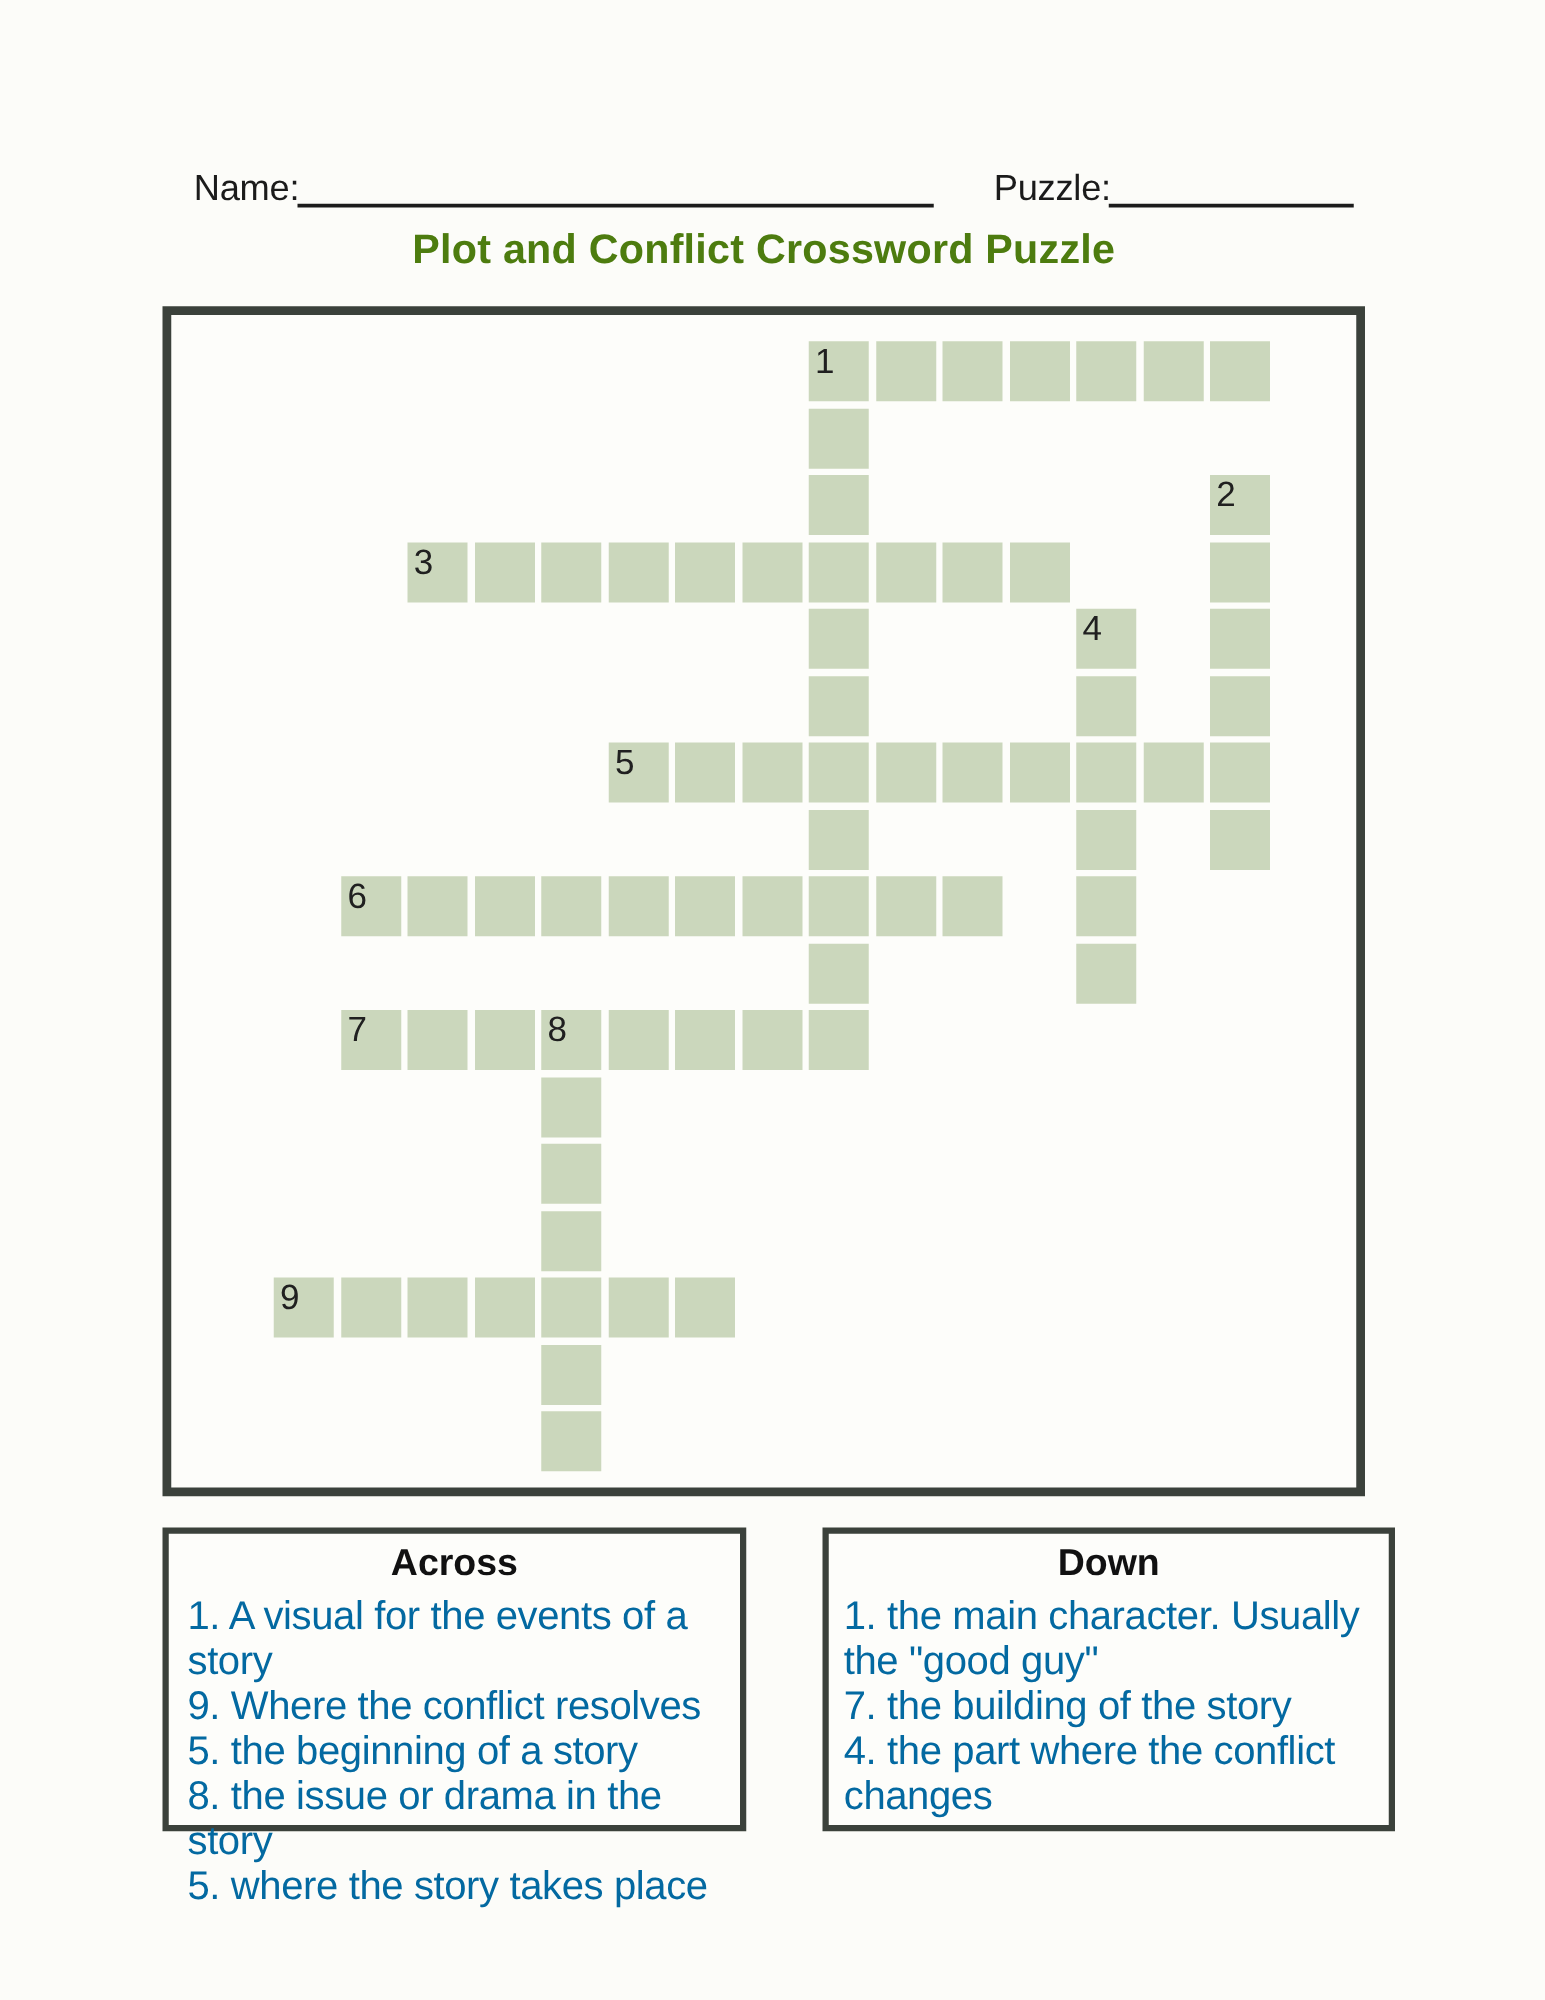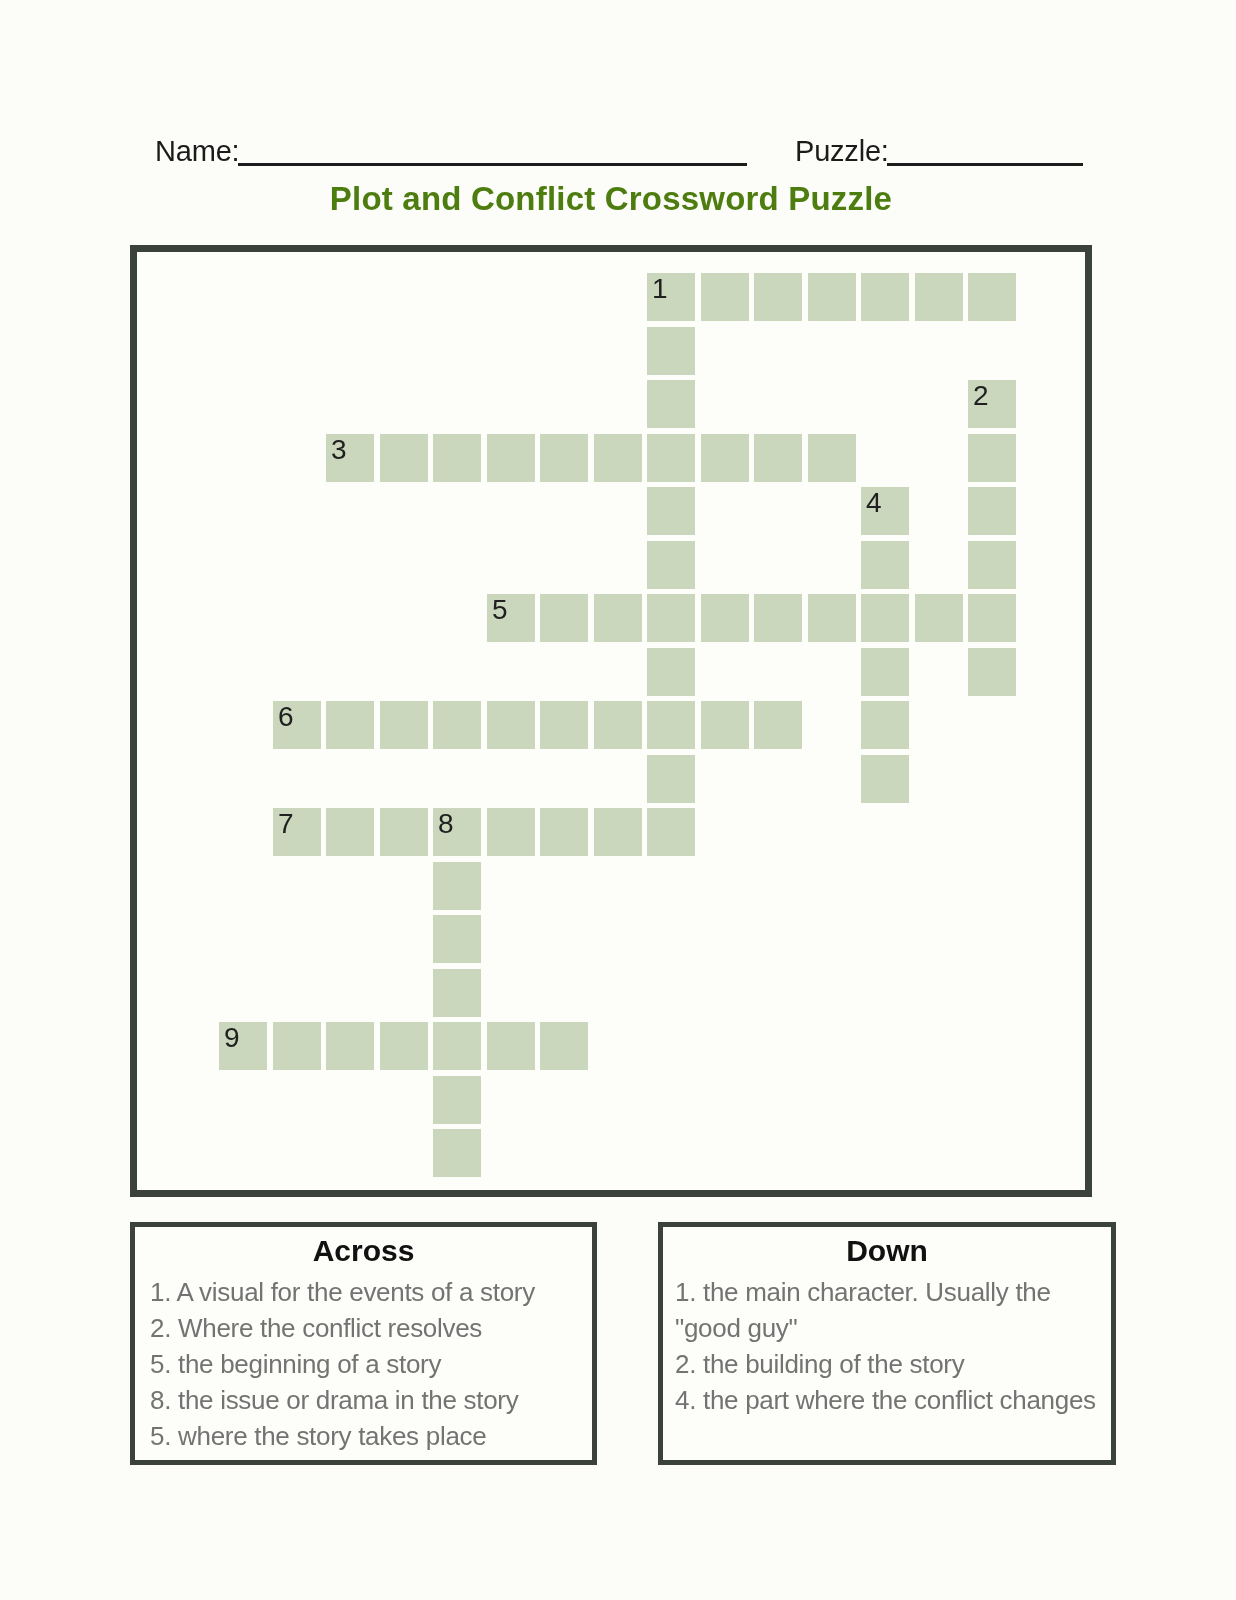--- a/index.html
+++ b/index.html
@@ -77,24 +77,24 @@
     margin: 7px 0 6px 0;
     text-align: center;
     font-size: 30px;
     font-weight: bold;
     color: #111;
   }
   .clue-list {
     list-style: none;
     margin: 0;
     padding: 0 4px 0 15px;
-    font-size: 26px;
+    font-size: 32px;
     line-height: 36px;
     letter-spacing: -0.3px;
-    color: #737373;
+    color: #0369a1;
   }
   #down-box .clue-list { padding-left: 12px; }
 </style>
 </head>
 <body>
 
 <div class="page">
 
   <span class="field-label" id="name-label">Name:</span>
   <div class="write-line" id="name-line"></div>
@@ -195,29 +195,29 @@
       <div class="cw-cell" style="left: 189px; top: 770px; background: rgb(203, 215, 188);"></div>
       <div class="cw-cell" style="left: 243px; top: 770px; background: rgb(203, 215, 188);"></div>
       <div class="cw-cell" style="left: 350px; top: 770px; background: rgb(203, 215, 188);"></div>
       <div class="cw-cell" style="left: 403px; top: 770px; background: rgb(203, 215, 188);"></div>
     </div>
 
   <div class="clue-box" id="across-box">
     <div class="clue-title">Across</div>
     <ul class="clue-list" id="across-list">
         <li>1. A visual for the events of a story</li>
-        <li>2. Where the conflict resolves</li>
+        <li>9. Where the conflict resolves</li>
         <li>5. the beginning of a story</li>
         <li>8. the issue or drama in the story</li>
         <li>5. where the story takes place</li>
       </ul>
   </div>
 
   <div class="clue-box" id="down-box">
     <div class="clue-title">Down</div>
     <ul class="clue-list" id="down-list">
         <li>1. the main character. Usually the "good guy"</li>
-        <li>2. the building of the story</li>
+        <li>7. the building of the story</li>
         <li>4. the part where the conflict changes</li>
       </ul>
   </div>
 
 </div>
 
 </body></html>

